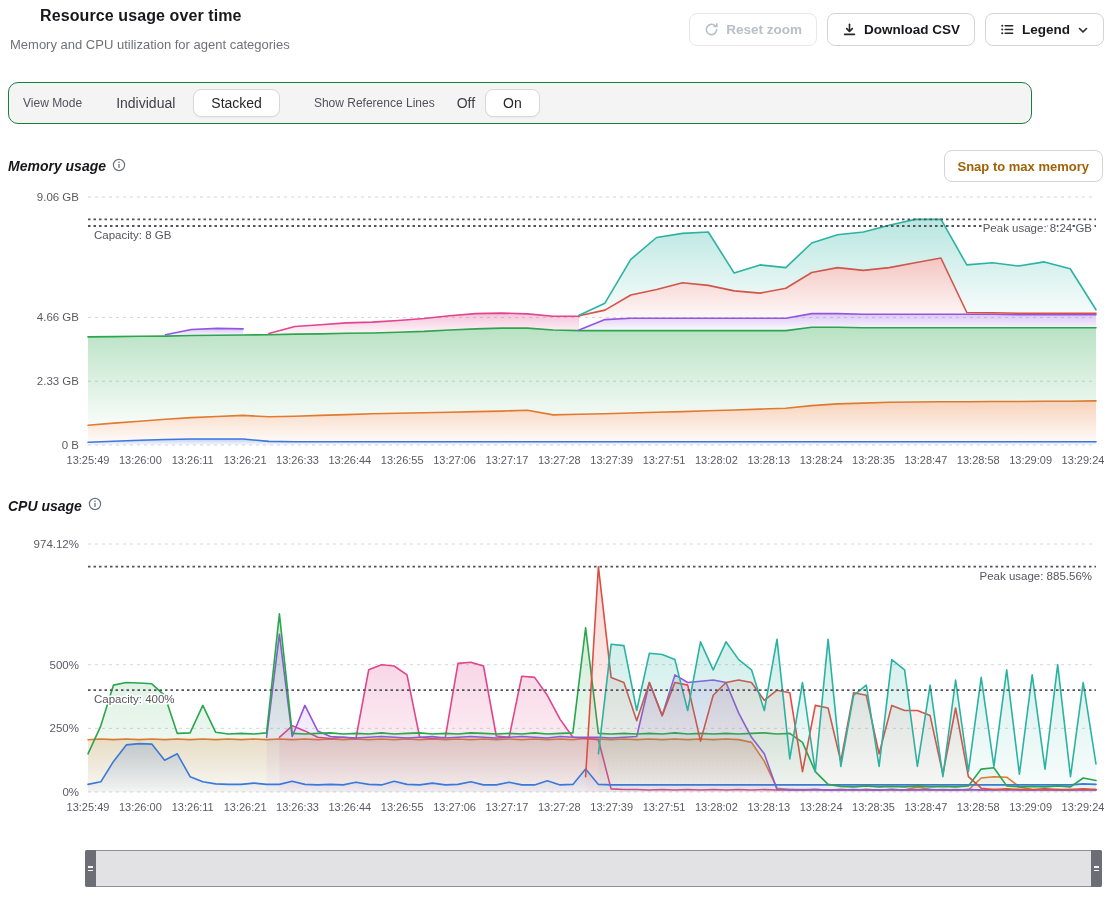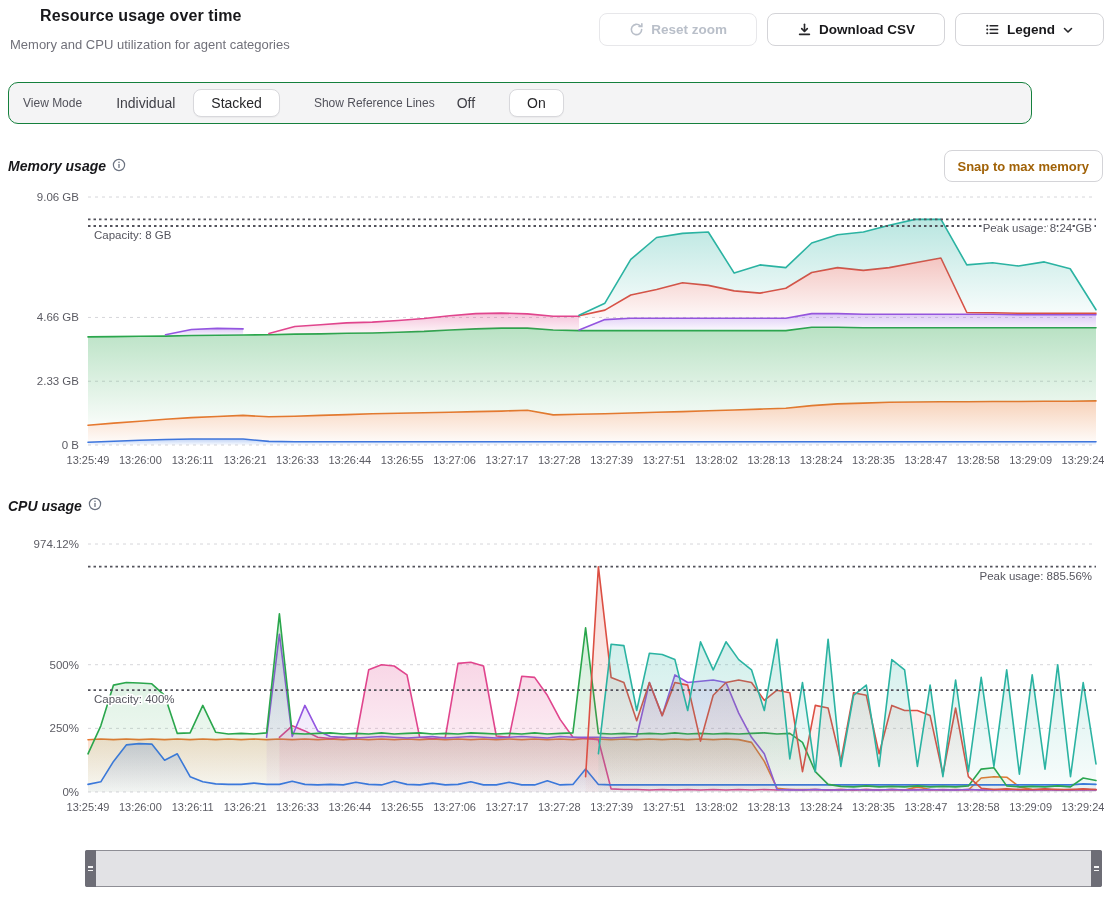--- a/index.html
+++ b/index.html
@@ -4,21 +4,21 @@
 <style>
   * { margin:0; padding:0; box-sizing:border-box; }
   html,body { background:#ffffff; width:1116px; height:906px;
     font-family:"Liberation Sans", sans-serif; color:#18181b; }
   .page { position:relative; width:1116px; height:906px; overflow:hidden; background:#fff; }
 
   .title { position:absolute; left:28px; top:7px; font-size:16px; font-weight:700; letter-spacing:.1px;margin-left:12px; }
   .subtitle { position:absolute; left:10px; top:37px; font-size:13px; color:#71717a; }
 
   .toolbar { position:absolute; right:12px; top:13px; display:flex; gap:10px; }
-  .btn { display:inline-flex; align-items:center; gap:7px; height:33px; padding:0 29px;
+  .btn { display:inline-flex; align-items:center; gap:7px; height:33px; padding:0 14px;
     background:#fff; border:1px solid #d4d4d8; border-radius:8px;
     font-family:"Liberation Sans", sans-serif; font-size:13.5px; font-weight:700; color:#18181b; cursor:pointer; }
   .btn.disabled { border-color:#e7e7ea; color:#b9bfc9; font-weight:700; }
   .btn svg { display:block; }
 
   .controls { position:absolute; left:8px; top:82px; width:1024px; height:42px;
     background:#f4f4f5; border:1px solid #15803d; border-radius:10px;
     display:flex; align-items:center; padding:0 14px; }
   .ctl-label { font-size:12px; color:#52525b; }
   .ctl-opt { font-size:14px; color:#3f3f46; background:transparent; border:none;
@@ -87,21 +87,21 @@
         </span>
     </button>
   </div>
 
   <div class="controls">
     <span class="ctl-label" style="margin-right:24px">View Mode</span>
     <button class="ctl-opt">Individual</button>
     <button class="ctl-opt pill" style="margin-left:8px">Stacked</button>
     <span class="ctl-label" style="margin-left:34px">Show Reference Lines</span>
     <button class="ctl-opt" style="margin-left:12px">Off</button>
-    <button class="ctl-opt pill" style="margin-left:24px">On</button>
+    <button class="ctl-opt pill" style="margin-left:0">On</button>
   </div>
 
   <div class="sec-head mem">
     <span class="sec-title">
       <span>Memory usage</span>
       <span><svg width="14" height="14" viewBox="0 0 14 14" fill="none">
             <circle cx="7" cy="7" r="5.6" stroke="#6b7280" stroke-width="1.2"></circle>
             <path d="M7 6.4v3" stroke="#6b7280" stroke-width="1.3" stroke-linecap="round"></path>
             <circle cx="7" cy="4.3" r=".8" fill="#6b7280"></circle>
           </svg></span>

